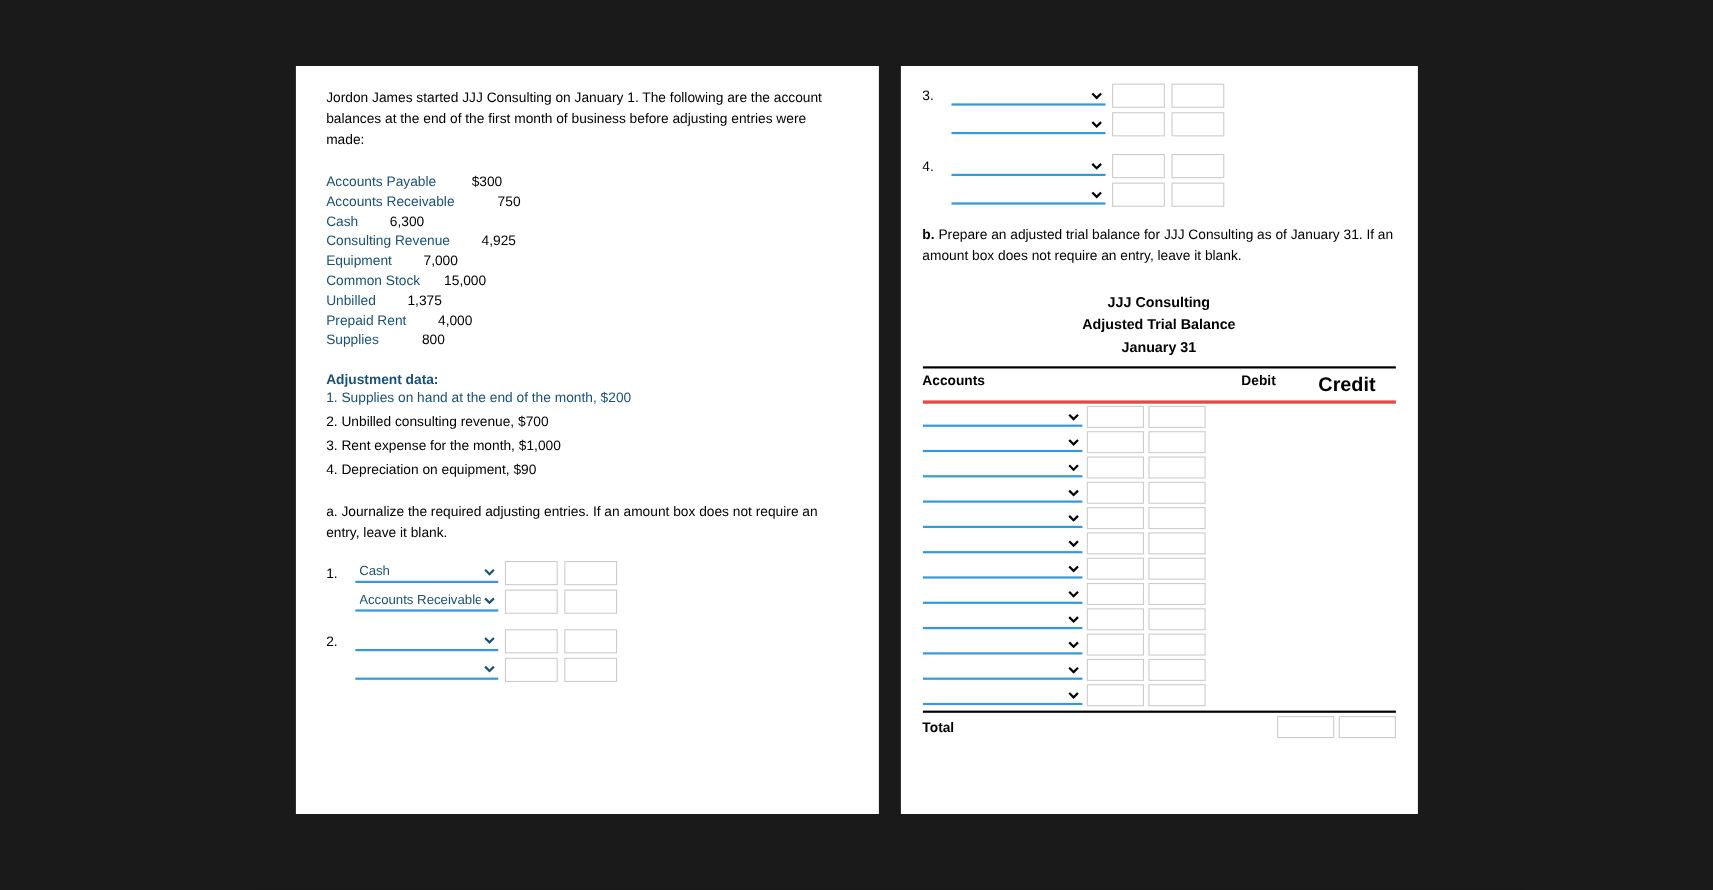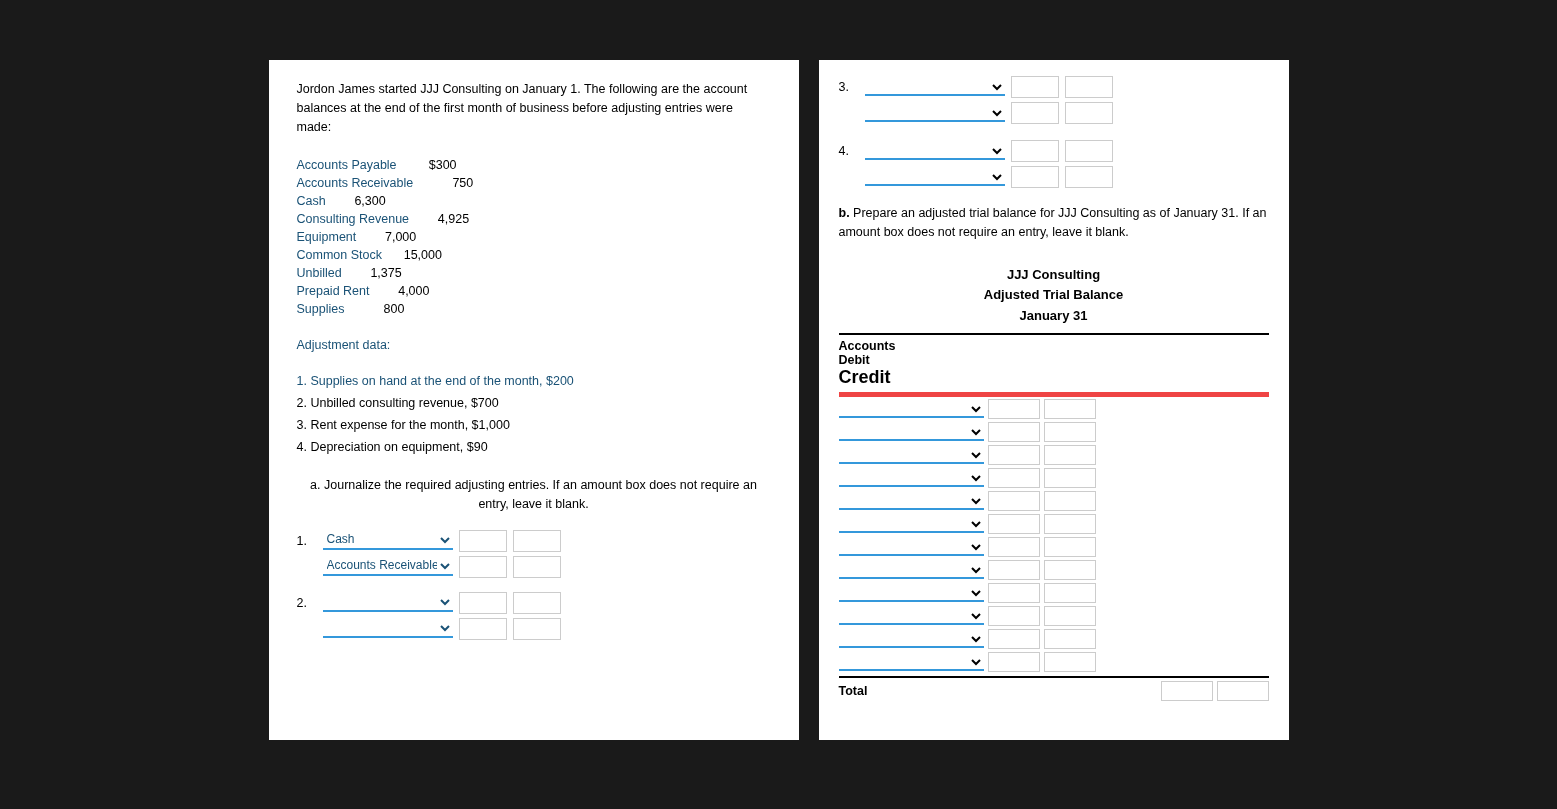--- a/index.html
+++ b/index.html
@@ -47,40 +47,40 @@
     }
     .account-value {
       font-size: 12.5px;
       color: #000;
       text-align: right;
       min-width: 60px;
     }
     .section-label {
       color: #1a5276;
       font-size: 12.5px;
-      margin-bottom: 20px;
+      margin-bottom: 0;
+      font-weight: bold;
     }
     .adjustment-list {
       margin-bottom: 20px;
     }
     .adjustment-item {
       font-size: 12.5px;
       color: #1a5276;
       margin-bottom: 3px;
       line-height: 1.5;
     }
     .adjustment-item.black {
       color: #000;
     }
     .instruction-text {
       font-size: 12.5px;
       color: #000;
       line-height: 1.5;
       margin-bottom: 16px;
-      text-align: center;
     }
     .journal-entry {
       margin-bottom: 14px;
     }
     .entry-row {
       display: flex;
       align-items: center;
       margin-bottom: 4px;
       gap: 6px;
     }
@@ -153,24 +153,23 @@
     .tb-title {
       text-align: center;
       font-size: 13px;
       font-weight: bold;
       line-height: 1.6;
       margin-bottom: 6px;
     }
     .tb-header {
       display: flex;
       border-top: 2px solid #000;
-      border-bottom: 5px solid #ef4444;
+      border-bottom: 3px solid #ef4444;
       padding: 4px 0;
       margin-bottom: 2px;
-      flex-direction: column;
     }
     .tb-col-accounts {
       flex: 1;
       font-size: 12.5px;
       font-weight: bold;
     }
     .tb-col-debit {
       width: 70px;
       font-size: 12.5px;
       font-weight: bold;

